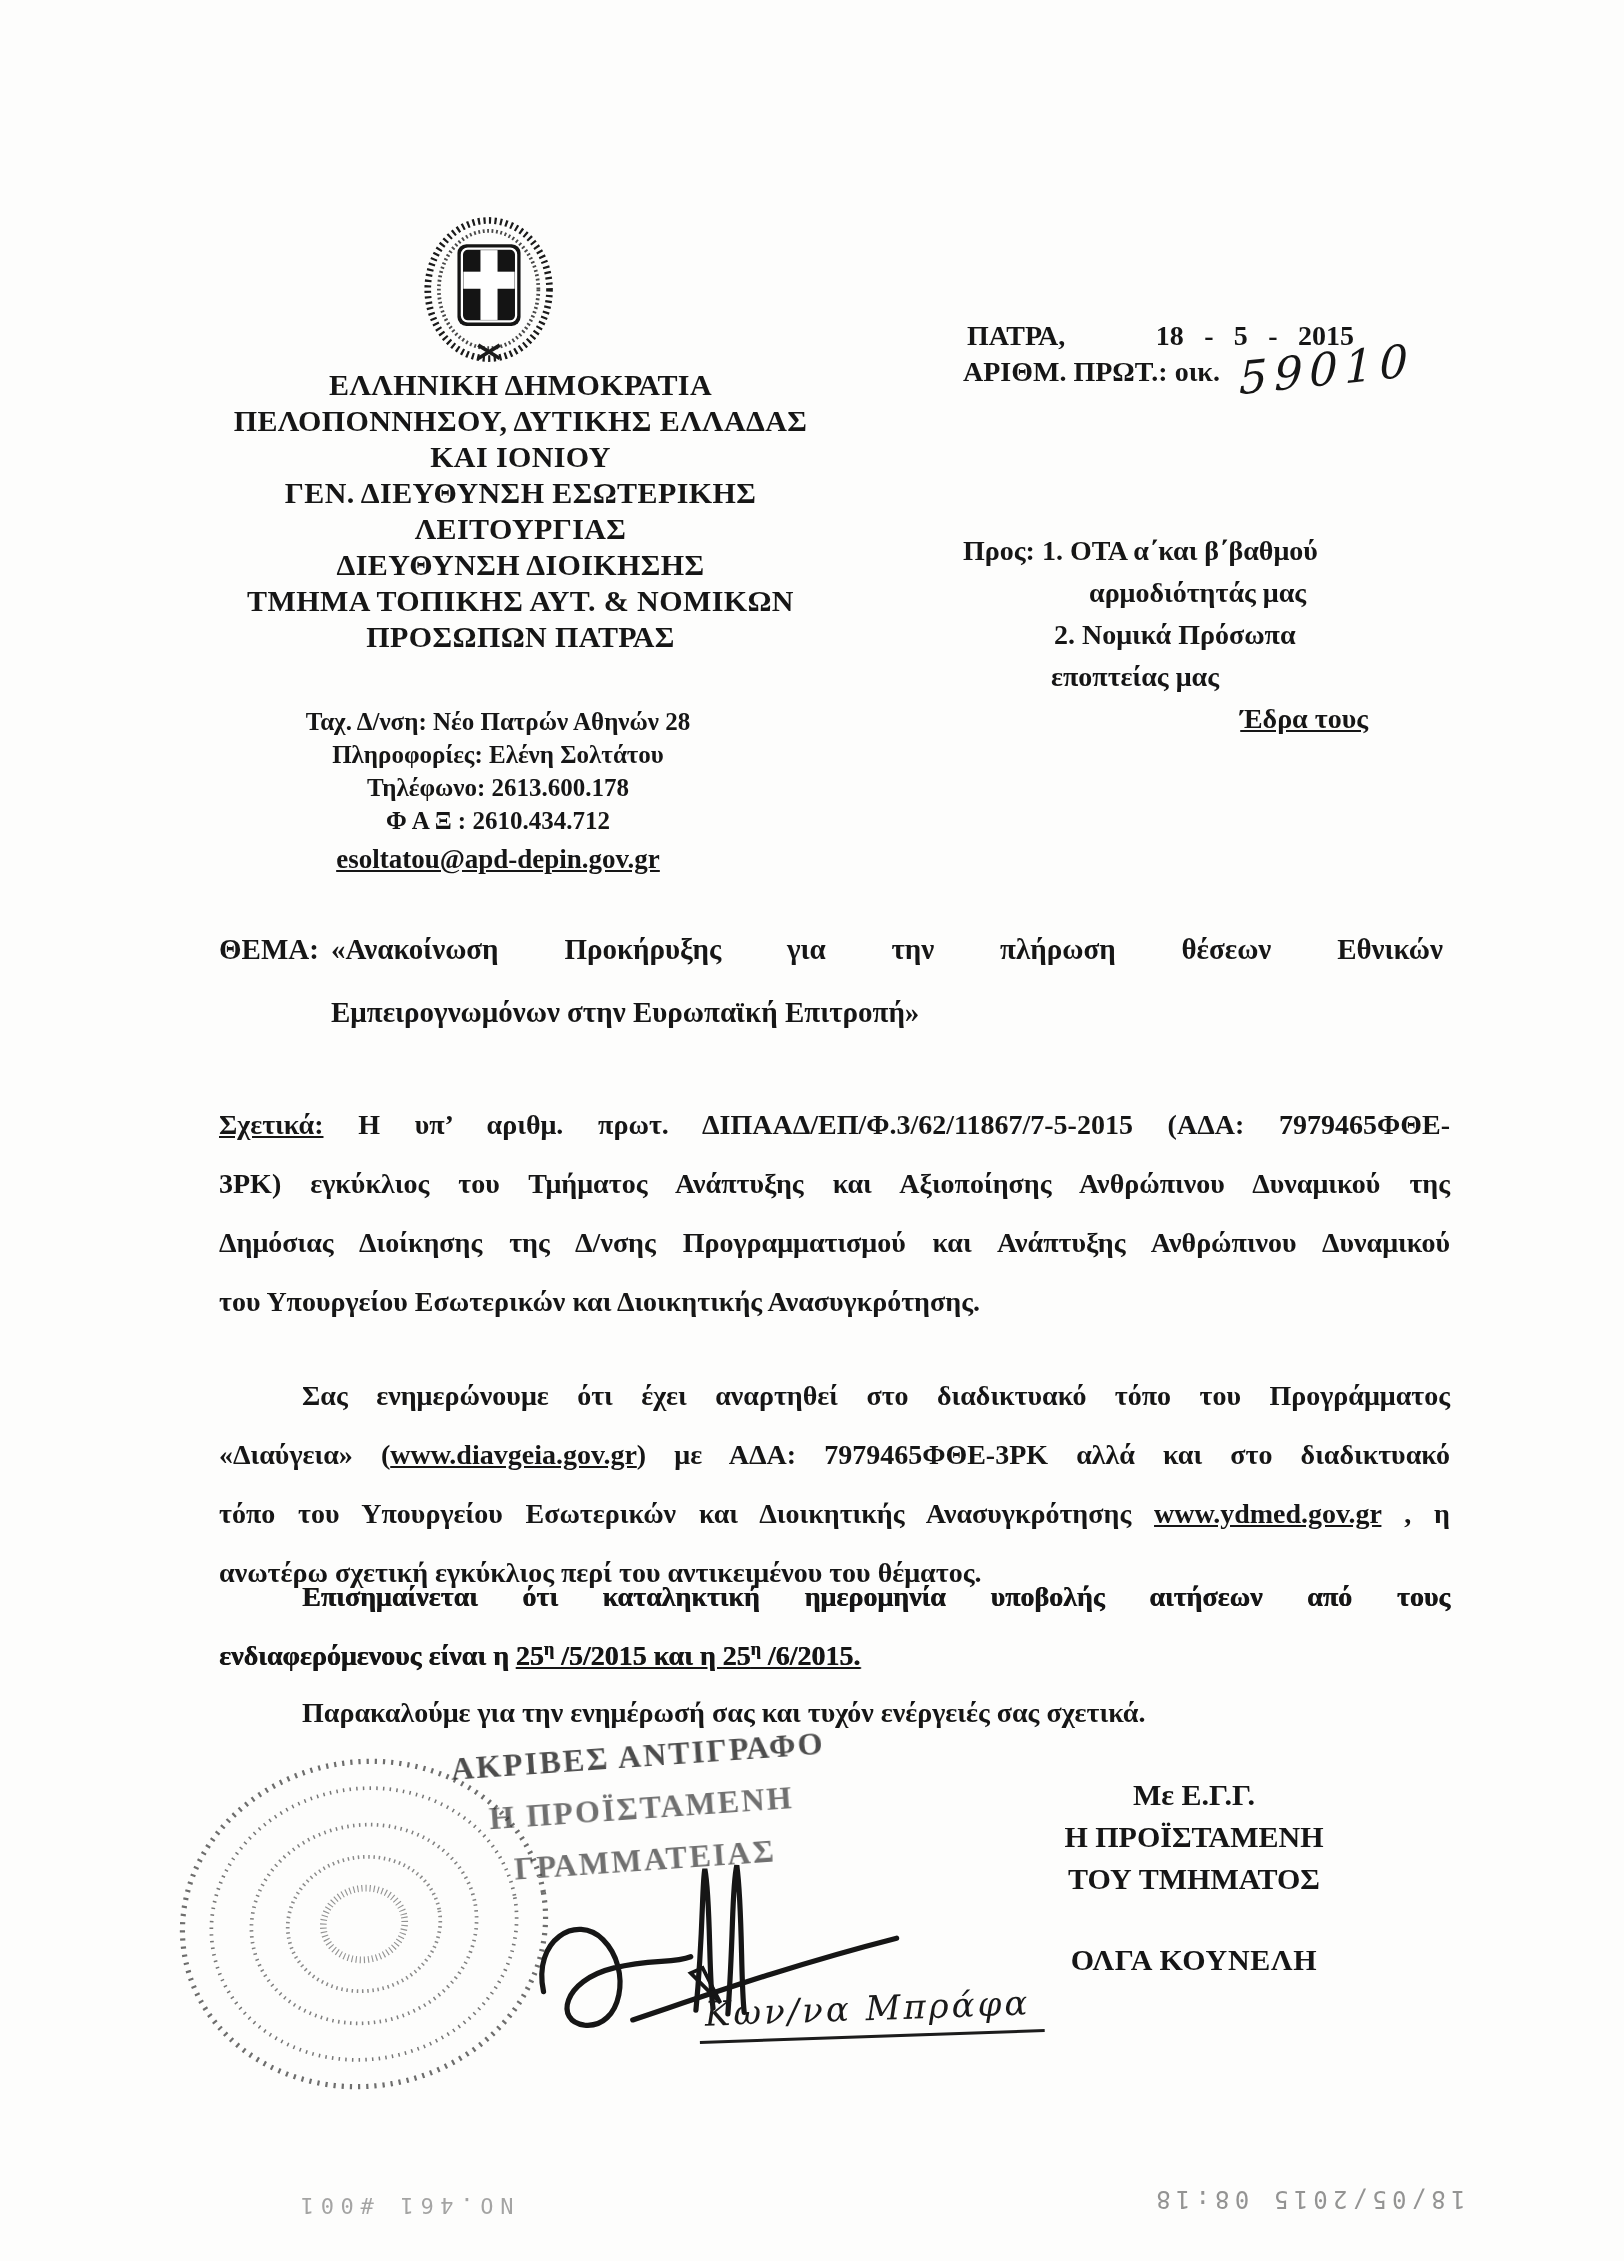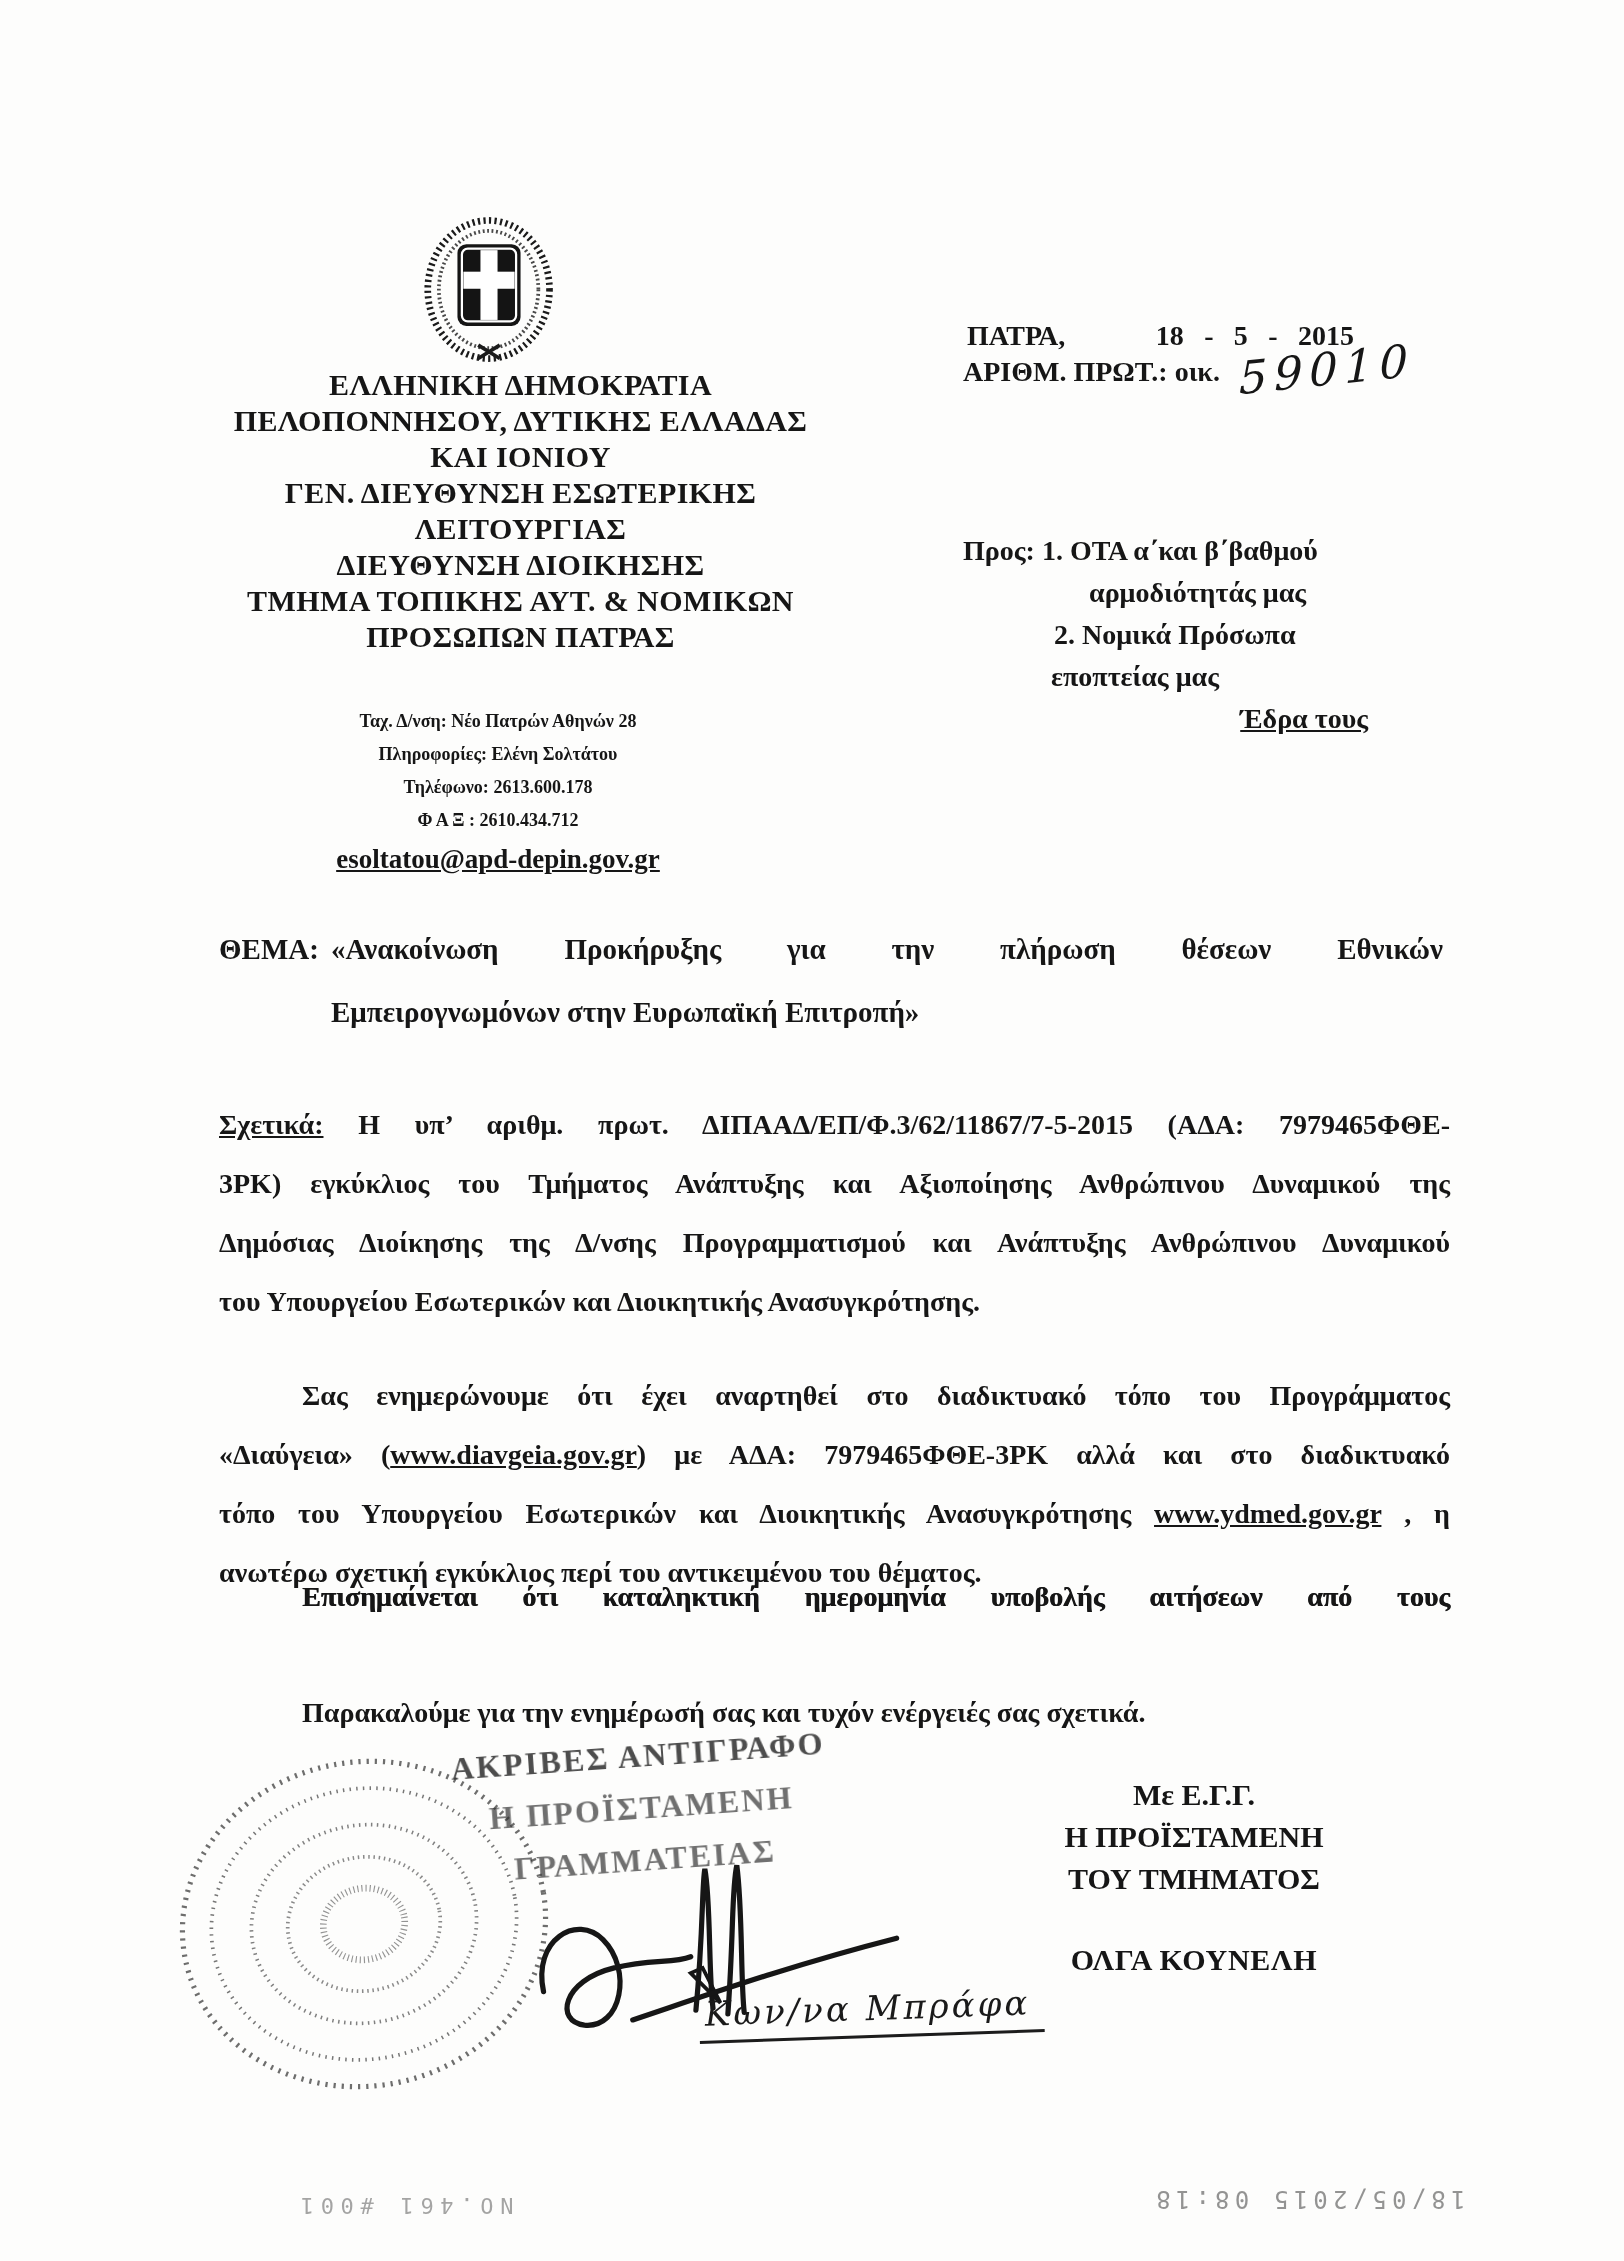--- a/index.html
+++ b/index.html
@@ -8,21 +8,21 @@
     font-family:"Liberation Serif",serif;color:#161616;overflow:hidden;
   }
   .abs{position:absolute;}
   .u{text-decoration:underline;}
   
   .org{left:171px;top:367px;width:699px;text-align:center;
        font-size:30px;font-weight:bold;line-height:36px;letter-spacing:0.4px;}
   .emblem{left:420px;top:216px;width:138px;height:147px;}
   
   .contact{left:208px;top:705px;width:580px;text-align:center;
-           font-size:18px;font-weight:bold;line-height:33px;}
+           font-size:25px;font-weight:bold;line-height:33px;}
   .email-line{left:208px;top:844px;width:580px;text-align:center;
               font-size:27px;font-weight:bold;}
   
   .proto-row1{left:967px;top:320px;width:387px;display:flex;justify-content:space-between;
               font-size:28px;font-weight:bold;}
   .proto-date{word-spacing:13.4px;}
   .proto-row2{left:963px;top:356px;display:flex;align-items:flex-start;
               font-size:28px;font-weight:bold;}
   .handnum{font-family:"DejaVu Serif",serif;font-style:italic;font-weight:normal;
            font-size:45px;letter-spacing:6.7px;margin-left:19.3px;
@@ -162,20 +162,23 @@
       <span>«Διαύγεια» (</span><span class="u">www.diavgeia.gov.gr</span><span>) με ΑΔΑ: 7979465ΦΘΕ-3ΡΚ αλλά και στο διαδικτυακό</span>
     </div>
     <div class="jline">
       <span>τόπο του Υπουργείου Εσωτερικών και Διοικητικής Ανασυγκρότησης </span><span class="u">www.ydmed.gov.gr</span><span> , η</span>
     </div>
     <div>ανωτέρω σχετική εγκύκλιος περί του αντικειμένου του θέματος.</div>
   </div>
 
   <div class="abs para p-deadline">
     <div class="jline indent">Επισημαίνεται ότι καταληκτική ημερομηνία υποβολής αιτήσεων από τους</div>
+    <div>
+      <span>ενδιαφερόμενους είναι η </span><span class="u"><span>25</span><sup>η</sup><span> /5/2015 και η </span><span>25</span><sup>η</sup><span> /6/2015.</span></span>
+    </div>
   </div>
 
   <div class="abs para p-closing">
     <div class="indent">Παρακαλούμε για την ενημέρωσή σας και τυχόν ενέργειές σας σχετικά.</div>
   </div>
 
   <svg class="abs stamp-svg" viewBox="0 0 530 470" aria-hidden="true">
     <g transform="rotate(-10 265 235)" fill="none" stroke="#3d3d3d">
       <ellipse cx="265" cy="235" rx="245" ry="218" stroke-width="7" stroke-dasharray="3 8" opacity=".75"></ellipse>
       <ellipse cx="265" cy="235" rx="206" ry="182" stroke-width="5" stroke-dasharray="2 7" opacity=".7"></ellipse>

